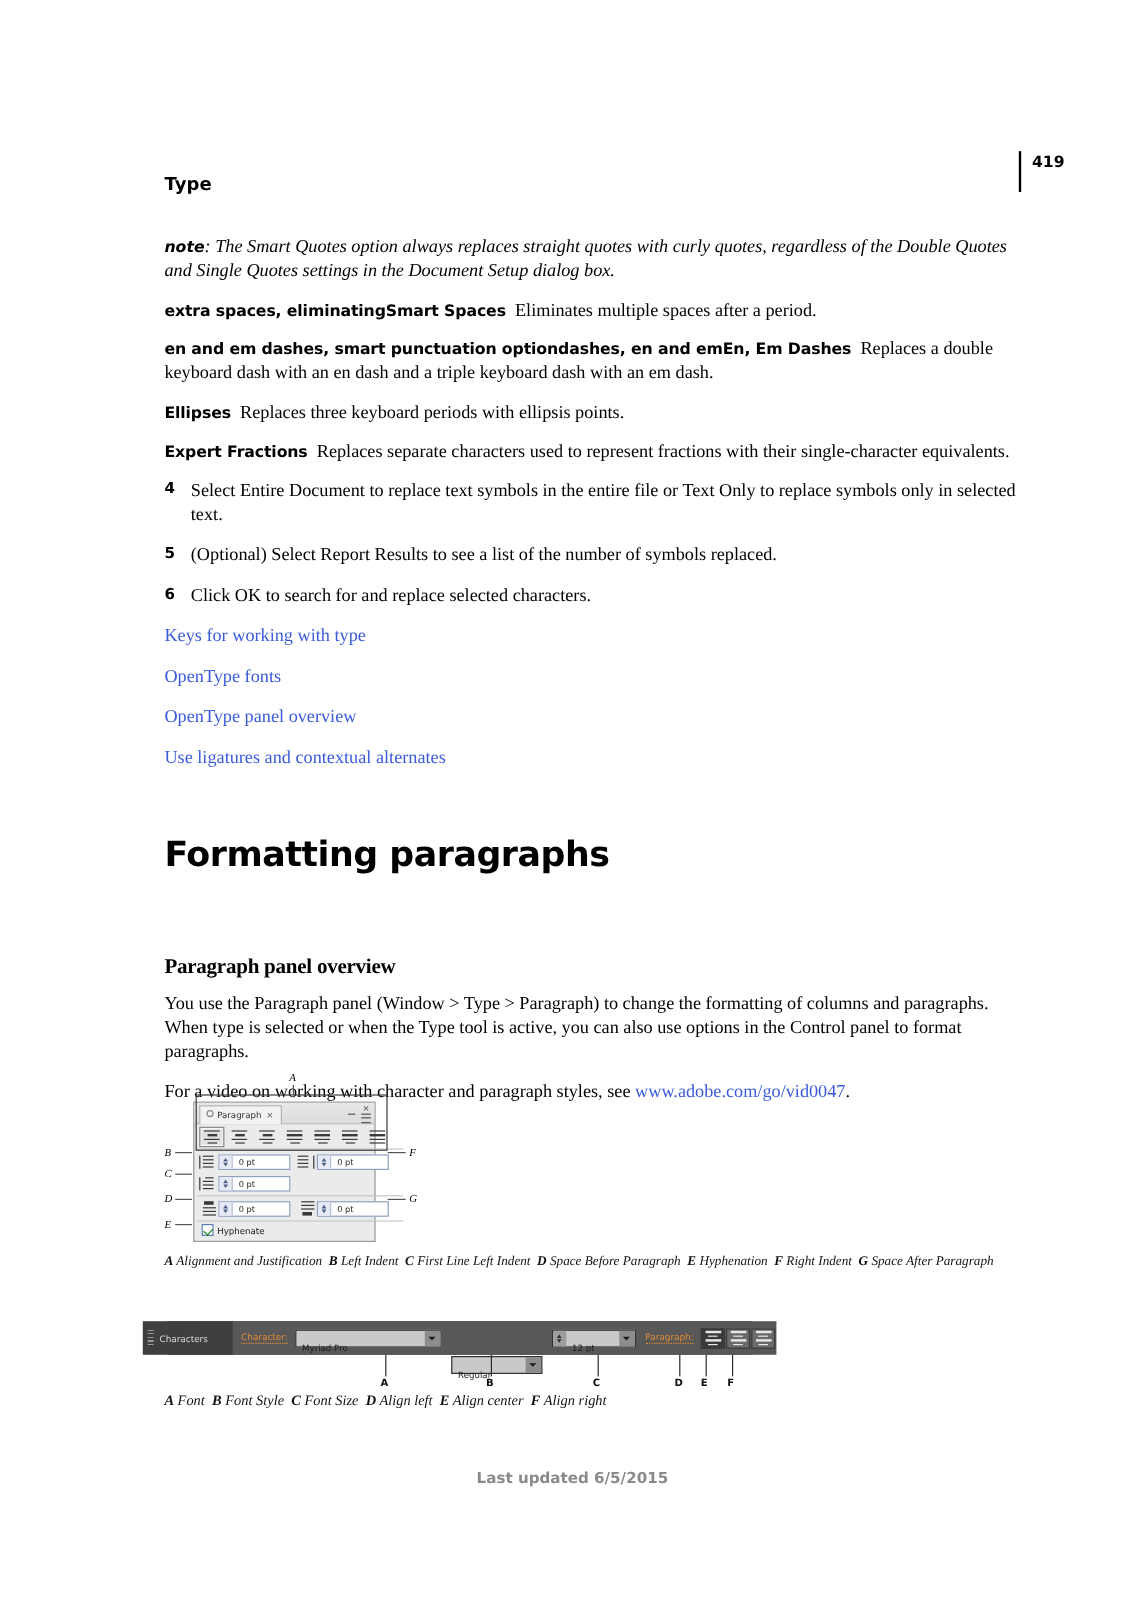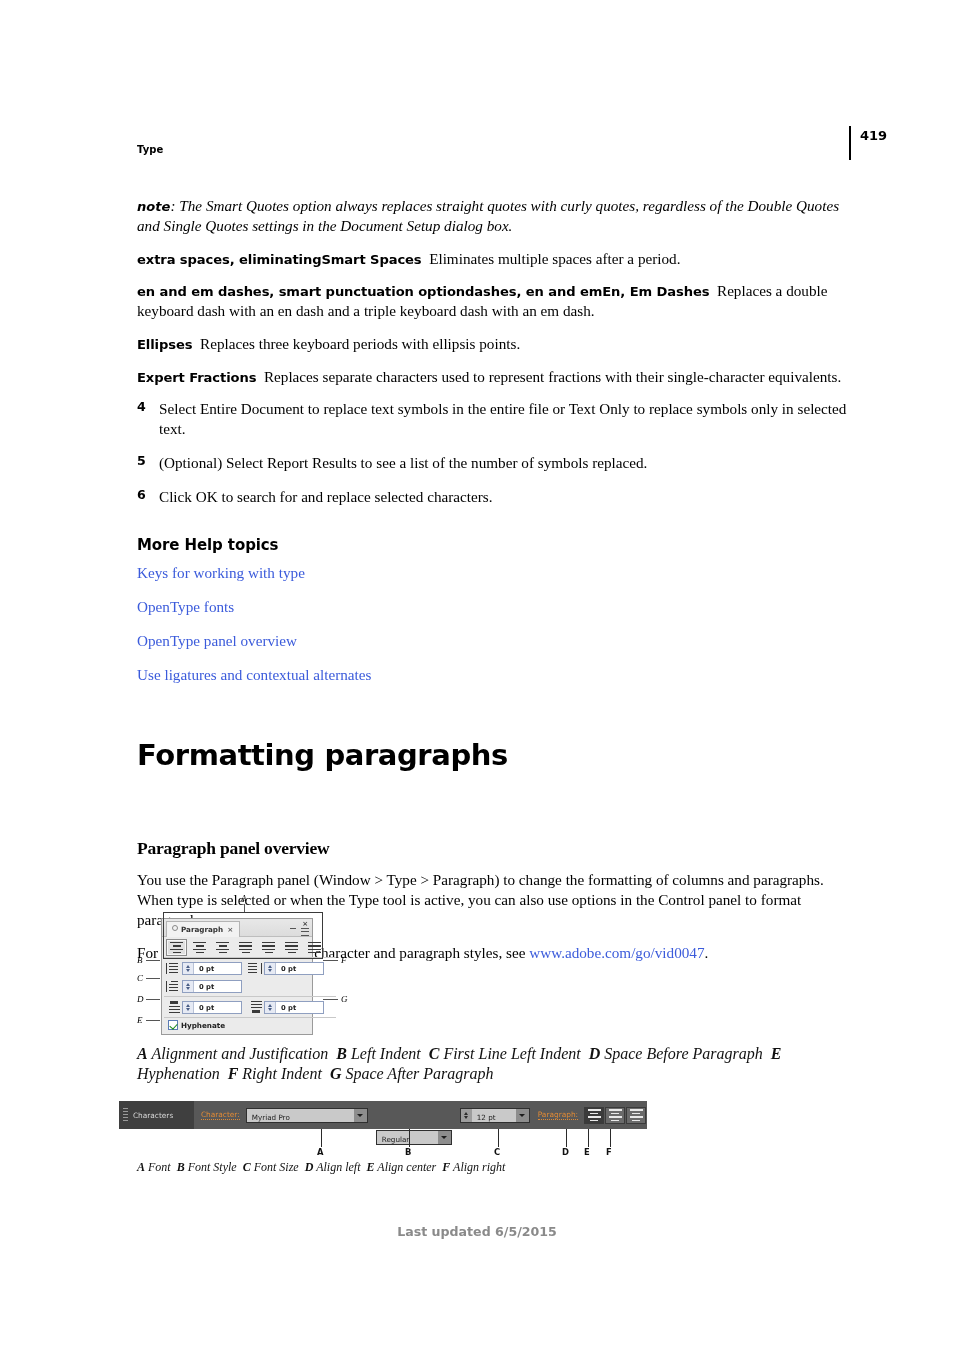--- a/index.html
+++ b/index.html
@@ -20,21 +20,21 @@
     inset: 0;
   }
 
   
   .runhead {
     position: absolute;
     left: 137px;
     top: 144px;
     font-family: "DejaVu Sans", sans-serif;
     font-weight: bold;
-    font-size: 10px;
+    font-size: 15px;
     letter-spacing: 0.1px;
     color: #000;
   }
   .page-num-rule {
     position: absolute;
     left: 849px;
     top: 126px;
     width: 1.6px;
     height: 34px;
     background: #000;
@@ -162,21 +162,20 @@
     pointer-events: none;
   }
 
   .panel {
     position: absolute;
     left: 24px; top: 25px;
     width: 152px; height: 117px;
     background: #ebebeb;
     border: 1px solid #9a9a9a;
     box-sizing: border-box;
-    font-weight: bold;
   }
   .panel .titlebar {
     position: relative;
     height: 17px;
     background: linear-gradient(#e8e8e8, #dcdcdc);
     border-bottom: 1px solid #bdbdbd;
   }
   .panel .tab {
     position: absolute;
     left: 4px; top: 2px;
@@ -367,21 +366,21 @@
     position: absolute;
     height: 1px;
     background: #555;
   }
 
   
   .caption {
     position: absolute;
     font-family: "Liberation Serif", serif;
     font-style: italic;
-    font-size: 16px;
+    font-size: 11px;
     line-height: 1.28;
     color: #111;
   }
   .caption b {
     font-weight: bold;
     font-style: italic;
   }
   .cap1 { left: 137px; top: 1044px; width: 716px; }
   .cap2 { left: 137px; top: 1160px; width: 600px; font-size: 12px; }
 
@@ -443,21 +442,21 @@
     background: #c9c9c9;
     border: 1px solid #2f2f2f;
     box-sizing: border-box;
     margin-right: 8px;
     flex: 0 0 auto;
   }
   .combo .txt {
     font-family: "DejaVu Sans", sans-serif;
     font-size: 7.2px;
     color: #1d1d1d;
-    padding: 4px 6px 0 5px;
+    padding: 16px 6px 0 5px;
     white-space: nowrap;
     flex: 1 1 auto;
   }
   .combo .arrow {
     width: 13px; height: 13px;
     background: #8d8d8d;
     display: flex; align-items: center; justify-content: center;
     flex: 0 0 auto;
   }
   .combo .arrow:after {
@@ -552,21 +551,20 @@
     </div>
     <div class="step">
       <span class="num">5</span>
       <span>(Optional) Select Report Results to see a list of the number of symbols replaced.</span>
     </div>
     <div class="step">
       <span class="num">6</span>
       <span>Click OK to search for and replace selected characters.</span>
     </div>
 
-    <div class="mhtitle">More Help topics</div>
     <a class="helplink" href="#">Keys for working with type</a>
     <a class="helplink" href="#">OpenType fonts</a>
     <a class="helplink" href="#">OpenType panel overview</a>
     <a class="helplink" href="#">Use ligatures and contextual alternates</a>
 
     <h1 class="chapter">Formatting paragraphs</h1>
 
     <h2 class="section">Paragraph panel overview</h2>
     <p class="body">You use the Paragraph panel (Window &gt; Type &gt; Paragraph) to change the formatting of columns and paragraphs. When type is selected or when the Type tool is active, you can also use options in the Control panel to format paragraphs.</p>
     <p class="body"><span>For a video on working with character and paragraph styles, see </span><a class="inline-link" href="#">www.adobe.com/go/vid0047</a><span>.</span></p>

